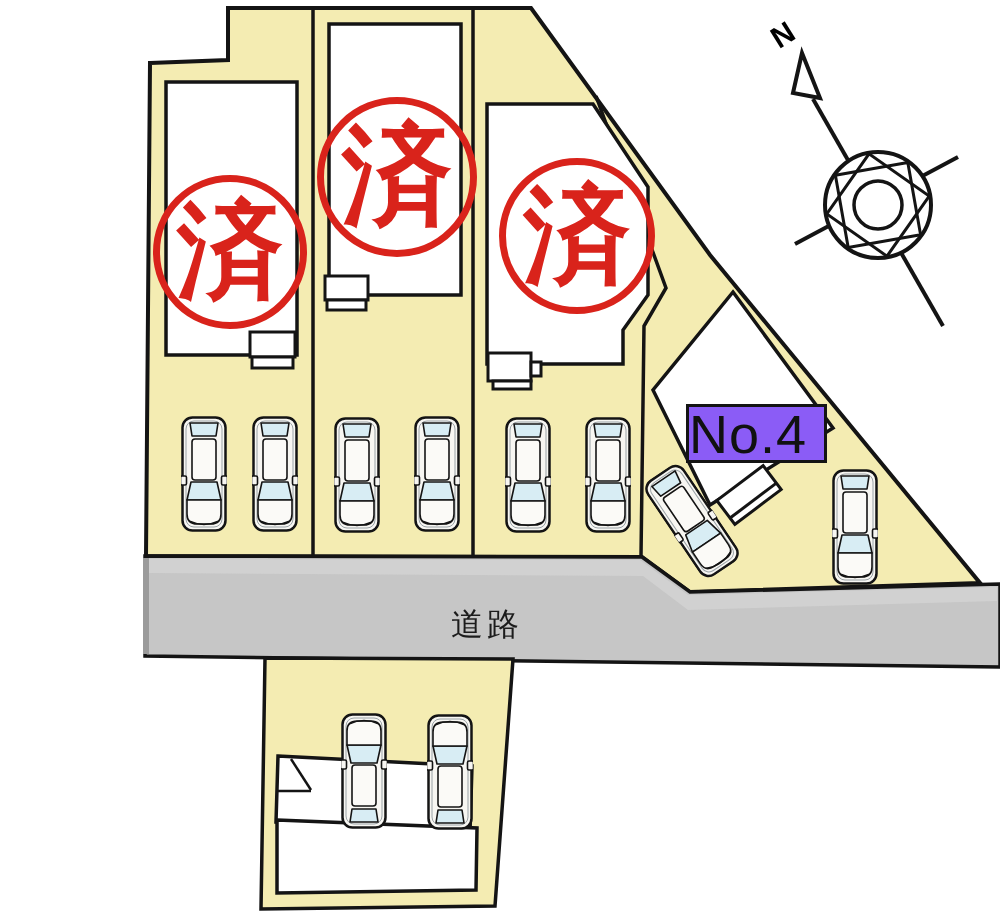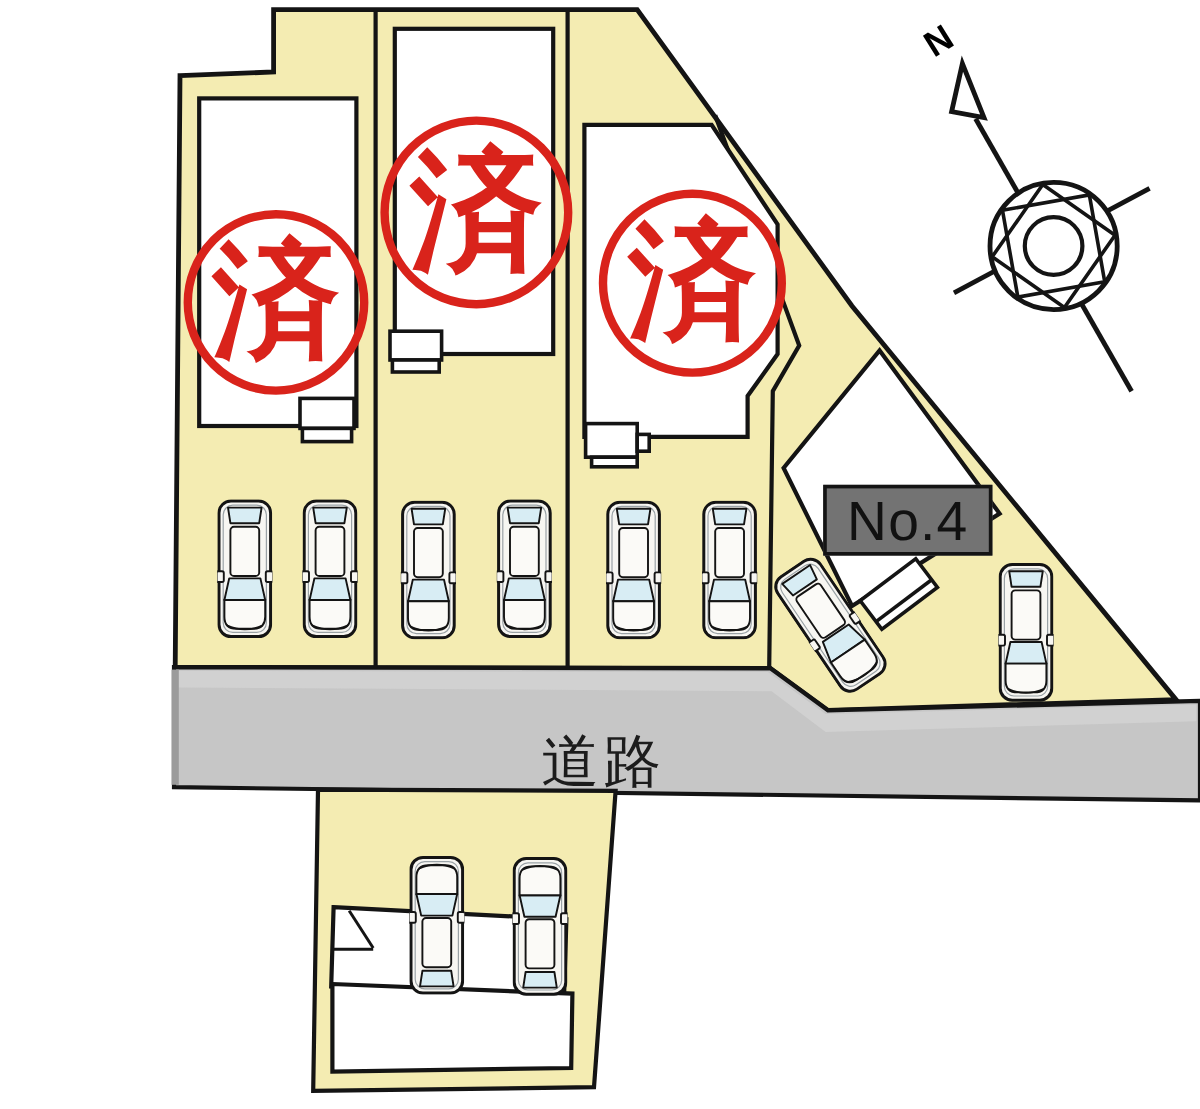--- a/index.html
+++ b/index.html
@@ -6,26 +6,26 @@
   html,body{margin:0;padding:0;background:#ffffff;}
   #stage{position:relative;width:1000px;height:924px;background:#fff;overflow:hidden;
          font-family:"Liberation Sans",sans-serif;}
   #plan-svg{position:absolute;left:0;top:0;}
   .overlay{position:absolute;box-sizing:border-box;}
   .stamp{border:7px solid var(--stamp);border-radius:50%;
          display:flex;align-items:center;justify-content:center;
          color:var(--stamp);font-family:"DejaVu Serif",serif;
          font-weight:bold;line-height:1;background:transparent;}
   .stamp span{transform:translateY(-2px);}
-  .lot-label{background:#737373;border:3px solid var(--line);
-             display:flex;align-items:center;justify-content:center;
+  .lot-label{background:#8b5cf6;border:3px solid var(--line);
+             display:flex;align-items:center;
              color:#111;font-family:"Liberation Sans",sans-serif;
-             font-size:46px;letter-spacing:1px;}
+             font-size:54px;letter-spacing:1px;}
   .road-label{color:#1c1c1c;font-family:Liberation Sans, sans-serif;
-              font-size:48px;letter-spacing:4px;white-space:nowrap;text-align:center;}
+              font-size:32px;letter-spacing:4px;white-space:nowrap;text-align:center;}
   .north-label{color:#000;font-weight:bold;font-size:30px;
                transform:rotate(-32deg);font-family:"Liberation Sans",sans-serif;}
 </style>
 </head>
 <body>
 
 <div id="stage">
 
   <svg id="plan-svg" width="1000" height="924" viewBox="0 0 1000 924">
     <defs>

